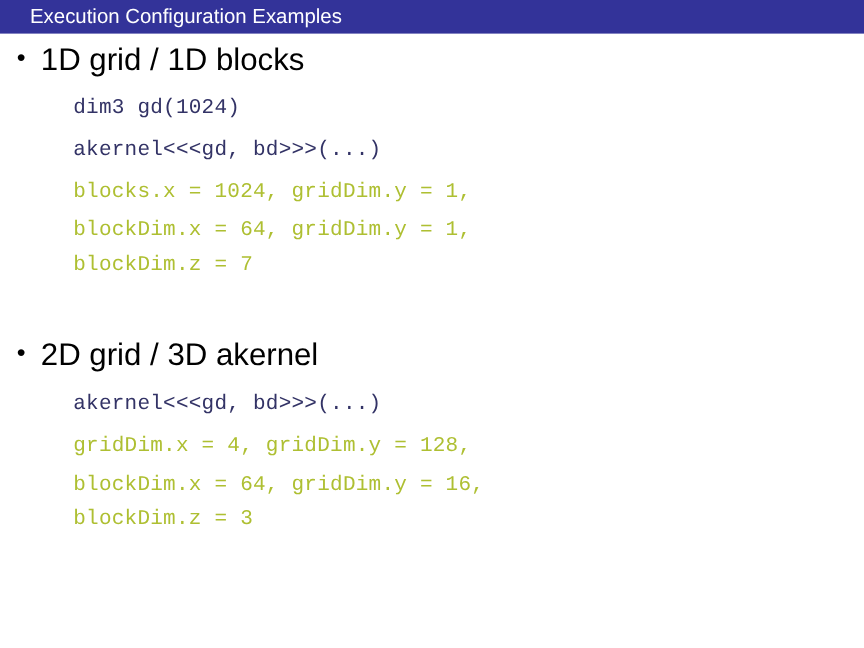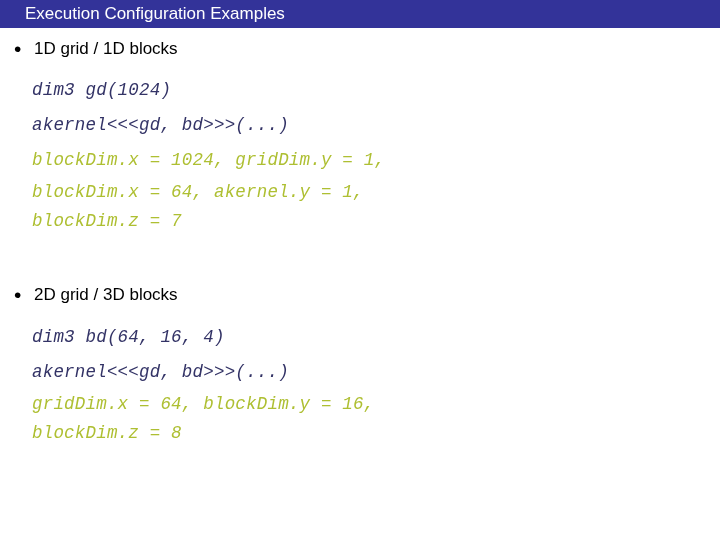--- a/index.html
+++ b/index.html
@@ -54,28 +54,27 @@
     color: #000000;
     font-family: "Liberation Sans", sans-serif;
     font-size: 21px;
     line-height: 30px;
     width: 20px;
     flex: 0 0 20px;
   }
   .bullet-text {
     color: #000000;
     font-family: "Liberation Sans", sans-serif;
-    font-size: 17px;
+    font-size: 26px;
     line-height: 30px;
     white-space: nowrap;
     text-align: center;
   }
   .code-block {
-    margin-left: 32px;
-    font-style: italic;
+    margin-left: 61px;
   }
   .code-line {
     font-family: "Liberation Mono", monospace;
     font-size: 17.5px;
     line-height: 35px;
     white-space: pre;
     letter-spacing: 0.2px;
   }
   .code-line.navy {
     color: #333366;
@@ -105,33 +104,33 @@
     <div class="sec1-bullet">
       <div class="bullet-row">
         <span class="bullet-mark">•</span>
         <span class="bullet-text">1D grid / 1D blocks</span>
       </div>
     </div>
 
     <div class="sec1-code code-block">
       <div class="code-line navy">dim3 gd(1024)</div>
       <div class="code-line navy">akernel&lt;&lt;&lt;gd, bd&gt;&gt;&gt;(...)</div>
-      <div class="code-line green">blockDim.x = 1024, gridDim.y = 1,</div>
-      <div class="code-line green tight">blockDim.x = 64, akernel.y = 1,</div>
+      <div class="code-line green">blocks.x = 1024, gridDim.y = 1,</div>
+      <div class="code-line green tight">blockDim.x = 64, gridDim.y = 1,</div>
       <div class="code-line green tight">blockDim.z = 7</div>
     </div>
 
     <div class="sec2-bullet">
       <div class="bullet-row">
         <span class="bullet-mark">•</span>
-        <span class="bullet-text">2D grid / 3D blocks</span>
+        <span class="bullet-text">2D grid / 3D akernel</span>
       </div>
     </div>
 
     <div class="sec2-code code-block">
-      <div class="code-line navy">dim3 bd(64, 16, 4)</div>
       <div class="code-line navy">akernel&lt;&lt;&lt;gd, bd&gt;&gt;&gt;(...)</div>
-      <div class="code-line green tight">gridDim.x = 64, blockDim.y = 16,</div>
-      <div class="code-line green tight">blockDim.z = 8</div>
+      <div class="code-line green">gridDim.x = 4, gridDim.y = 128,</div>
+      <div class="code-line green tight">blockDim.x = 64, gridDim.y = 16,</div>
+      <div class="code-line green tight">blockDim.z = 3</div>
     </div>
 
   </div>
 </div>
 
 </body></html>

